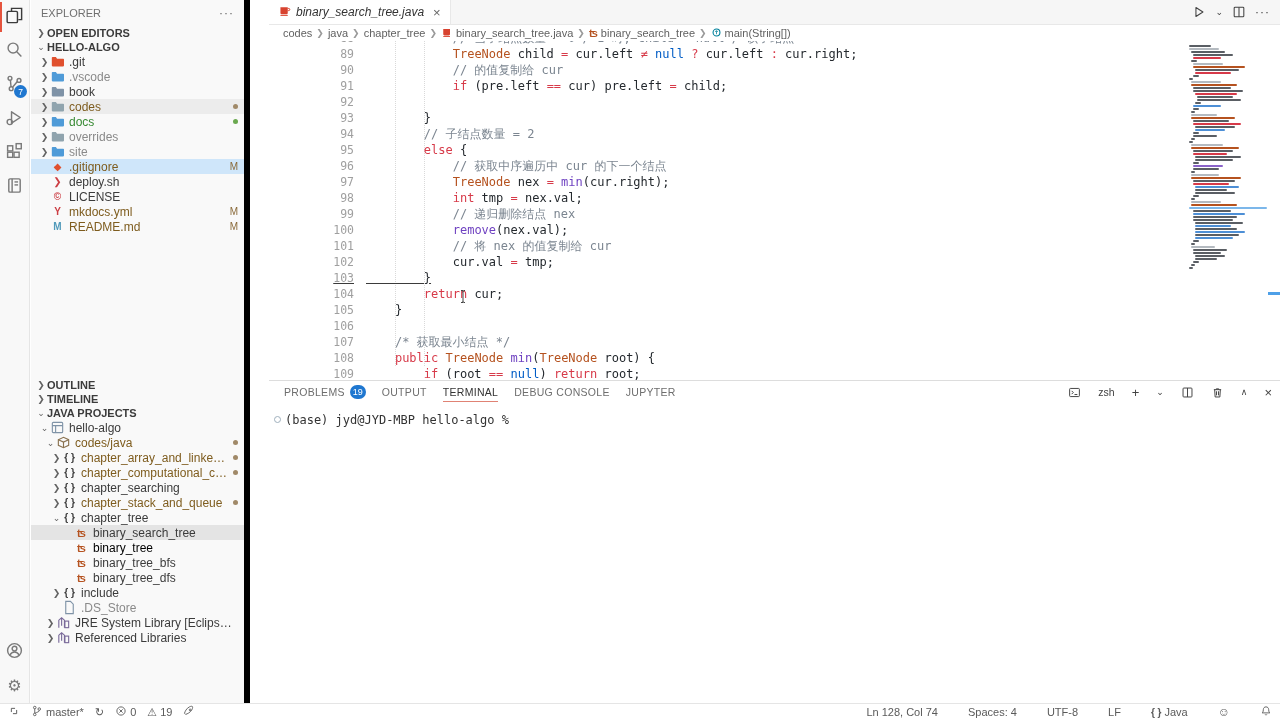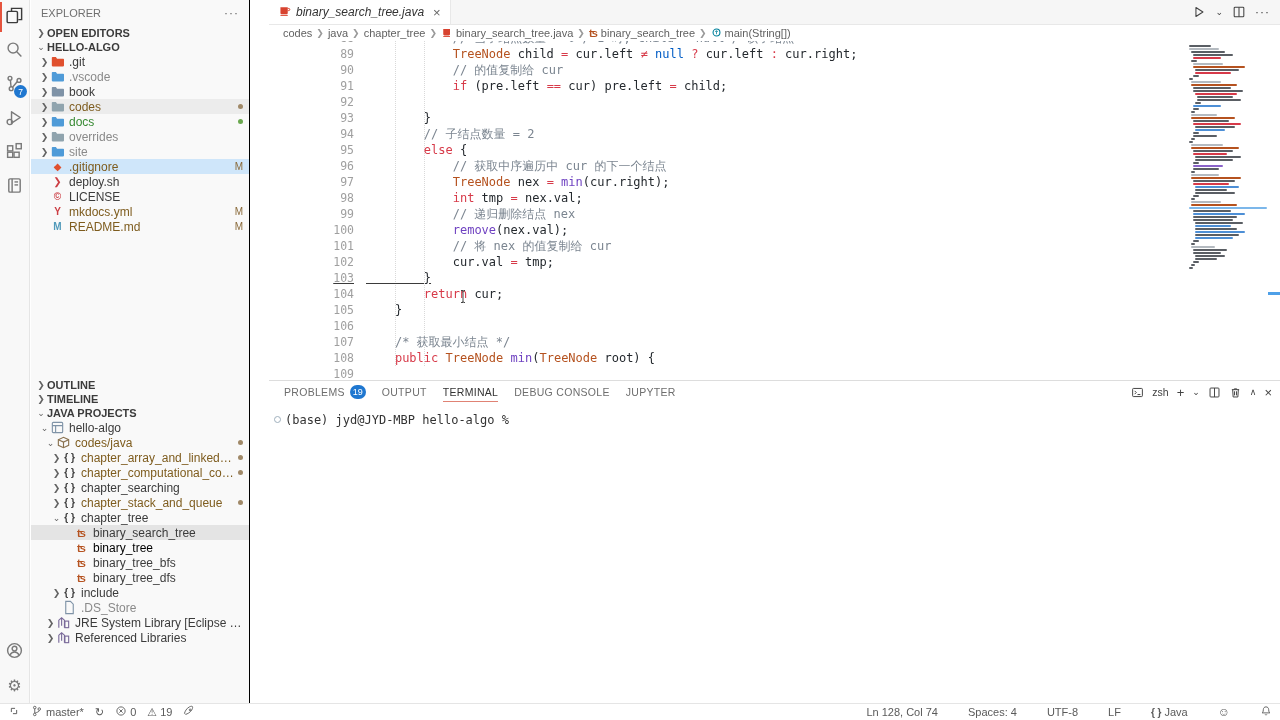--- a/index.html
+++ b/index.html
@@ -14,21 +14,21 @@
     color:#7a7a7a; cursor:pointer; }
   .ab-item.active { color:#3b3b3b; }
   .ab-item.active::before { content:""; position:absolute; left:0; top:2px; bottom:2px; width:2px; background:#e5533d; }
   .ab-item svg { width:19px; height:19px; }
   .ab-badge { position:absolute; right:2px; bottom:4px; min-width:13px; height:13px; border-radius:7px;
     background:#1f77d0; color:#fff; font-size:8.5px; display:flex; align-items:center; justify-content:center; padding:0 2px; }
   .ab-spacer { flex:1; }
 
   
   .sidebar { position:absolute; left:31px; top:0; bottom:17px; width:219px; background:#f9f9f9;
-    border-right:1px solid #000000; overflow:hidden; }
+    border-right:6px solid #000000; overflow:hidden; }
   .sb-title { height:26px; display:flex; align-items:center; padding:0 10px; color:#6f6f6f; font-size:11px; }
   .sb-title .grow { flex:1; }
   .more-dots { color:#616161; letter-spacing:1px; cursor:pointer; font-size:12px; }
   .sb-header { height:14px; display:flex; align-items:center; font-weight:bold; font-size:11px; color:#3b3b3b;
     padding-left:4px; cursor:pointer; }
   .sb-header .chev { width:12px; font-size:9px; color:#646464; text-align:center; font-weight:normal; }
   .row { height:15px; display:flex; align-items:center; padding-right:6px; cursor:pointer; white-space:nowrap; }
   .row .chev { width:11px; text-align:center; font-size:9px; color:#646464; flex:none; }
   .row .icon { width:15px; height:13px; flex:none; display:flex; align-items:center; justify-content:center;
     font-size:10px; margin-right:4px; }
@@ -78,21 +78,21 @@
 
   
   .panel { position:absolute; left:0; right:0; top:380px; bottom:0; background:#fff; border-top:1px solid #ddd; }
   .panel-header { height:22px; display:flex; align-items:center; padding:0 8px 0 15px; }
   .panel-tab { font-size:10.5px; letter-spacing:.3px; color:#6e6e6e; margin-right:16px; cursor:pointer;
     display:flex; align-items:center; gap:5px; height:22px; position:relative; }
   .panel-tab.active { color:#333; }
   .panel-tab.active::after { content:""; position:absolute; left:0; right:0; bottom:1px; height:1.5px; background:#e08274; }
   .panel-badge { min-width:14px; height:14px; border-radius:8px; background:#1f77d0; color:#fff; font-size:9px;
     display:flex; align-items:center; justify-content:center; padding:0 3px; letter-spacing:0; }
-  .panel-actions { margin-left:auto; display:flex; align-items:center; gap:8px; color:#424242; }
+  .panel-actions { margin-left:auto; display:flex; align-items:center; gap:17px; color:#424242; }
   .panel-actions .icon { cursor:pointer; display:flex; align-items:center; font-size:11px; }
   .panel-actions svg { width:13px; height:13px; }
   .shell-label { font-size:10.5px; color:#424242; }
   .terminal-body { position:relative; padding:10px 0 0 16px; font-family:"DejaVu Sans Mono","Liberation Mono",monospace;
     font-size:12px; color:#333; }
   .prompt-decoration { position:absolute; left:5px; top:13px; width:7px; height:7px; border:1px solid #9fb0bd; border-radius:50%; }
 
   
   .status-bar { position:absolute; left:0; right:0; bottom:0; height:17px; background:#fff; border-top:1px solid #e5e5e5;
     display:flex; align-items:center; font-size:11px; color:#5a5a5a; padding:0 8px; }
@@ -508,21 +508,21 @@
           <div class="code-line" style="top: 165px;"><span class="ln">99</span><span class="code-text"><span class="tk-c">            // 递归删除结点 nex</span></span></div>
           <div class="code-line" style="top: 181px;"><span class="ln">100</span><span class="code-text"><span class="tk-p">            </span><span class="tk-f">remove</span><span class="tk-p">(nex.val);</span></span></div>
           <div class="code-line" style="top: 197px;"><span class="ln">101</span><span class="code-text"><span class="tk-c">            // 将 nex 的值复制给 cur</span></span></div>
           <div class="code-line" style="top: 213px;"><span class="ln">102</span><span class="code-text"><span class="tk-p">            cur.val </span><span class="tk-k">=</span><span class="tk-p"> tmp;</span></span></div>
           <div class="code-line" style="top: 229px; text-decoration: underline;"><span class="ln">103</span><span class="code-text"><span class="tk-p">        }</span></span></div>
           <div class="code-line" style="top: 245px;"><span class="ln">104</span><span class="code-text"><span class="tk-p">        </span><span class="tk-k">return</span><span class="tk-p"> cur;</span></span></div>
           <div class="code-line" style="top: 261px;"><span class="ln">105</span><span class="code-text"><span class="tk-p">    }</span></span></div>
           <div class="code-line" style="top: 277px;"><span class="ln">106</span><span class="code-text"><span class="tk-p"></span></span></div>
           <div class="code-line" style="top: 293px;"><span class="ln">107</span><span class="code-text"><span class="tk-p">    </span><span class="tk-c">/* 获取最小结点 */</span></span></div>
           <div class="code-line" style="top: 309px;"><span class="ln">108</span><span class="code-text"><span class="tk-p">    </span><span class="tk-k">public</span><span class="tk-p"> </span><span class="tk-t">TreeNode</span><span class="tk-p"> </span><span class="tk-f">min</span><span class="tk-p">(</span><span class="tk-t">TreeNode</span><span class="tk-p"> root) {</span></span></div>
-          <div class="code-line" style="top: 325px;"><span class="ln">109</span></div>
+          <div class="code-line" style="top: 325px;"><span class="ln">109</span><span class="code-text"><span class="tk-p">        </span><span class="tk-k">if</span><span class="tk-p"> (root </span><span class="tk-k">==</span><span class="tk-p"> </span><span class="tk-n">null</span><span class="tk-p">) </span><span class="tk-k">return</span><span class="tk-p"> root;</span></span></div>
         </div>
       <span class="mouse-ibeam">
         <svg width="9" height="15" viewBox="0 0 9 15" fill="none" stroke="#444" stroke-width="1">
             <path d="M2 1.5h2M6 1.5H5M4 1.5v12M2 13.5h2M6 13.5H5"></path>
             <path d="M3 1.5c.7.6 1.3.6 2 0M3 13.5c.7-.6 1.3-.6 2 0"></path>
           </svg>
       </span>
     </div>
 
     <div class="minimap" id="minimap">

